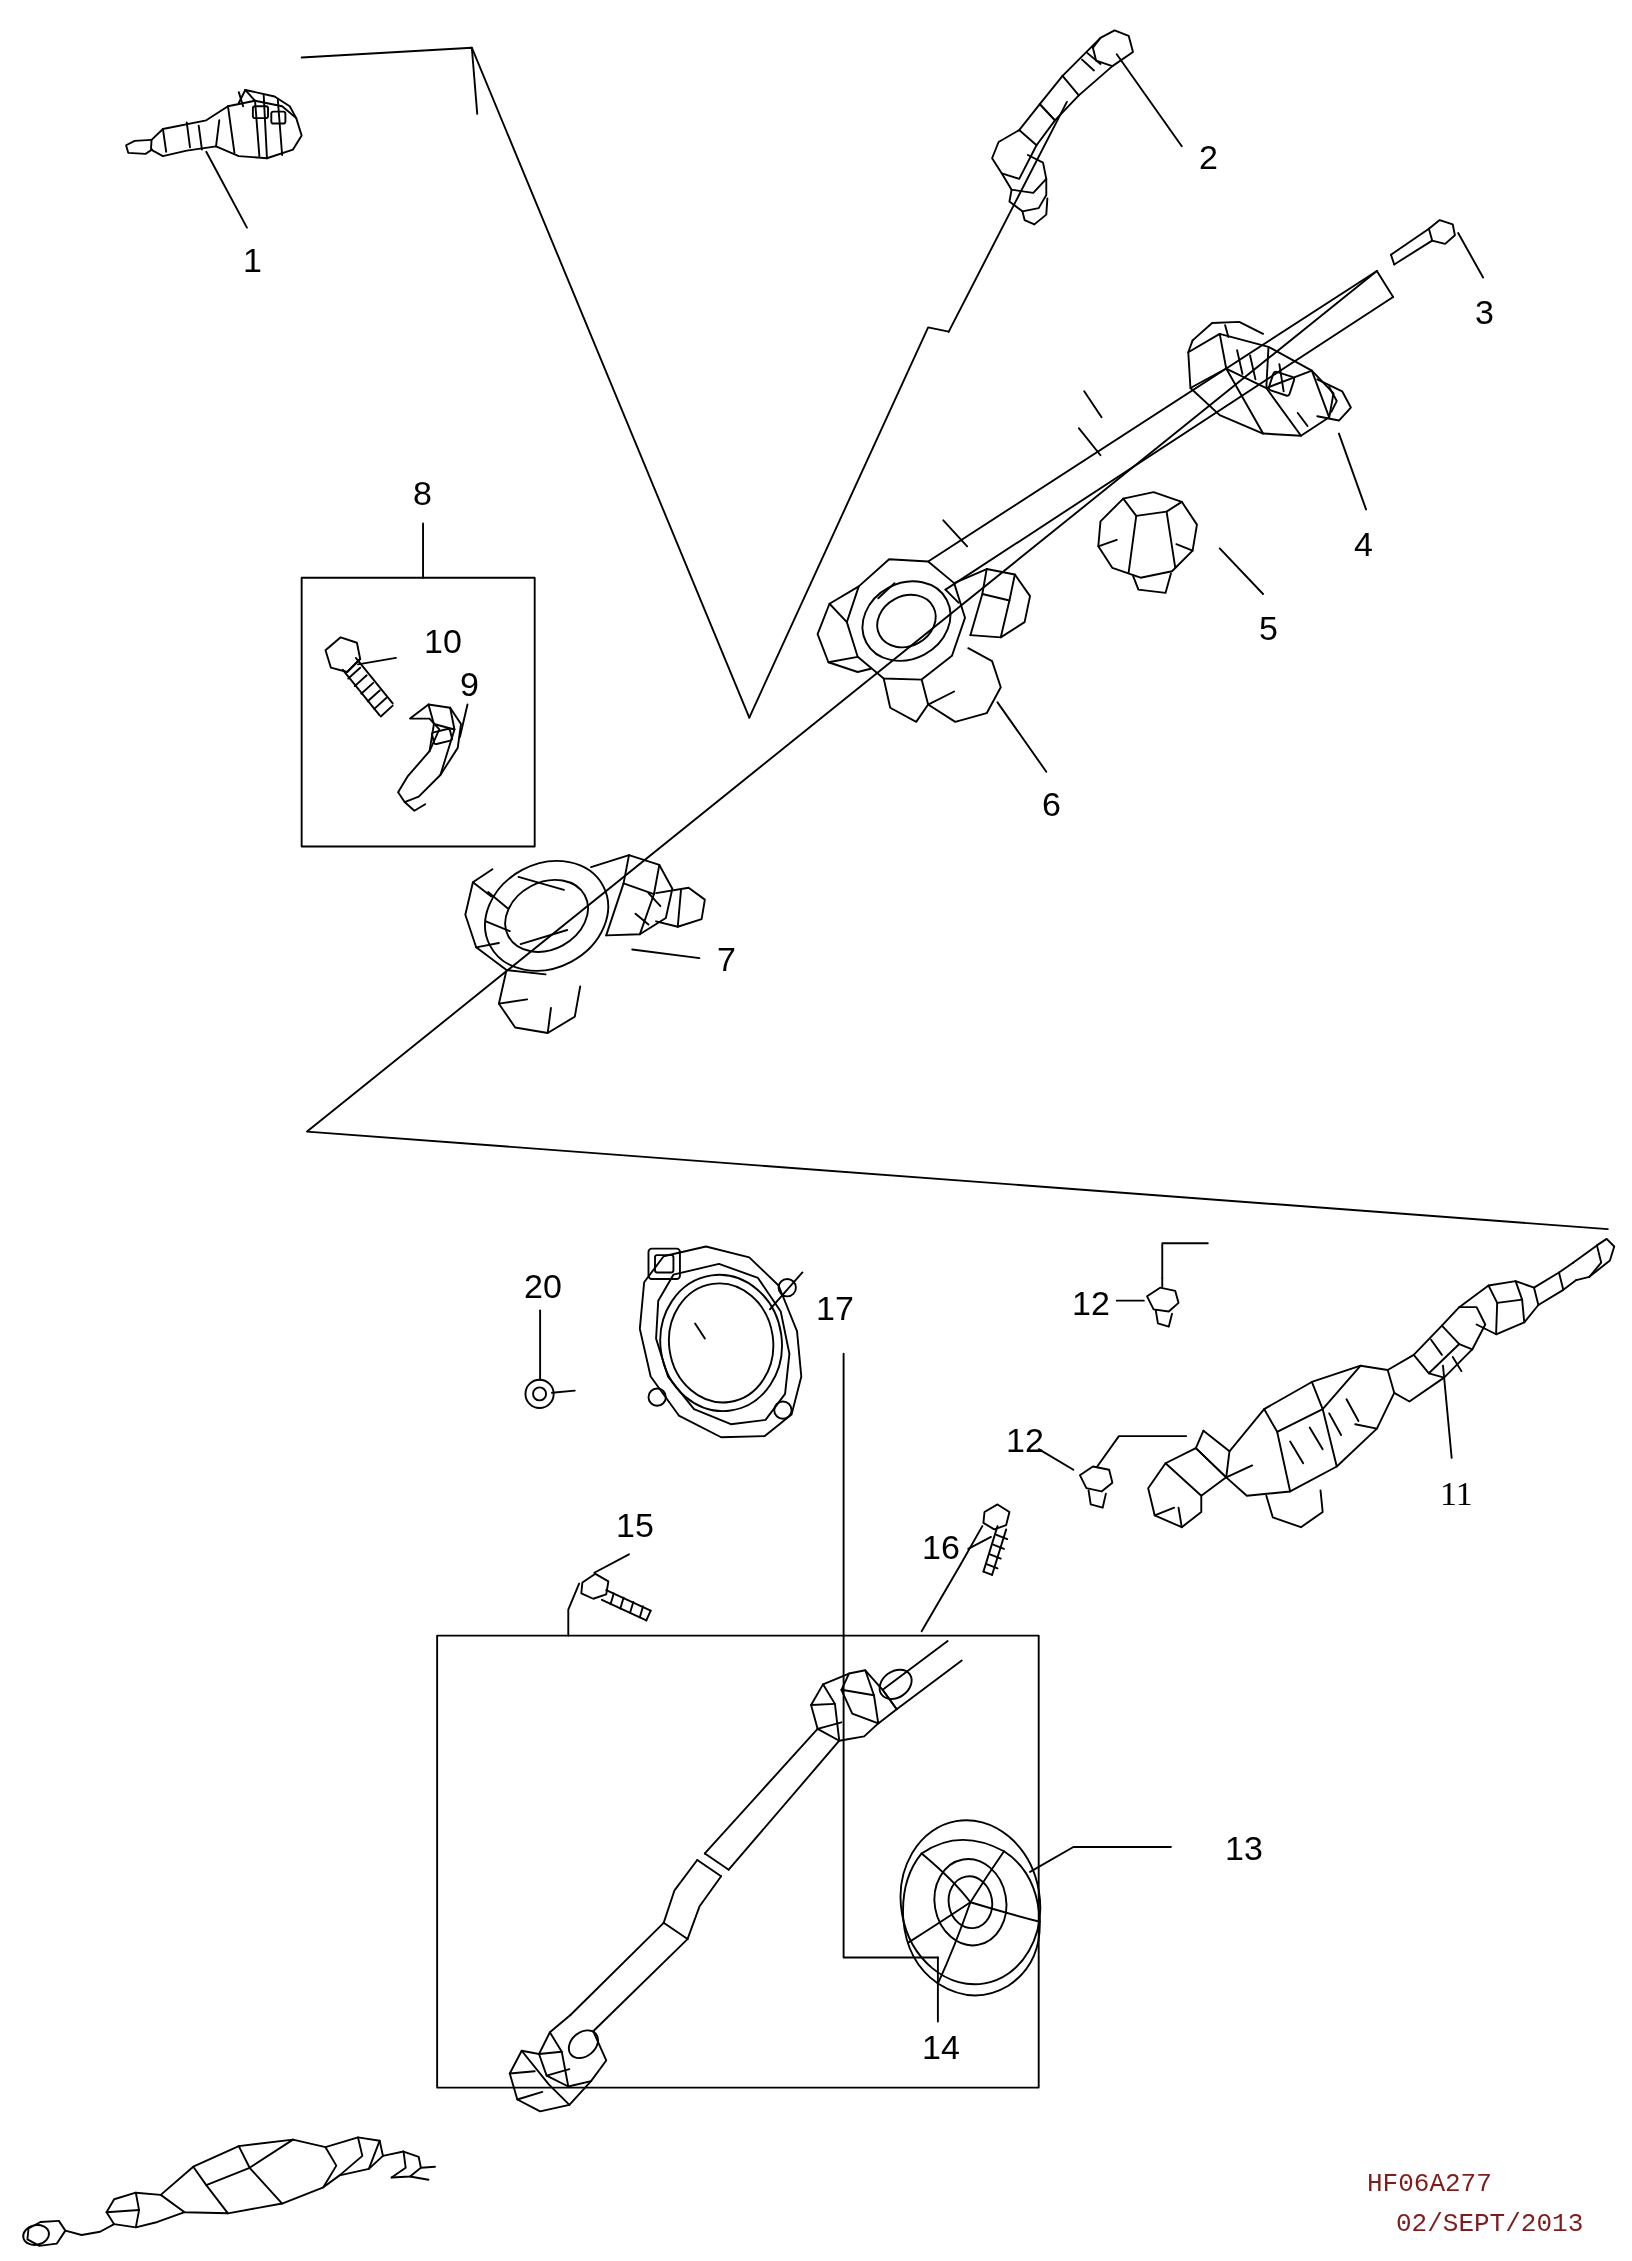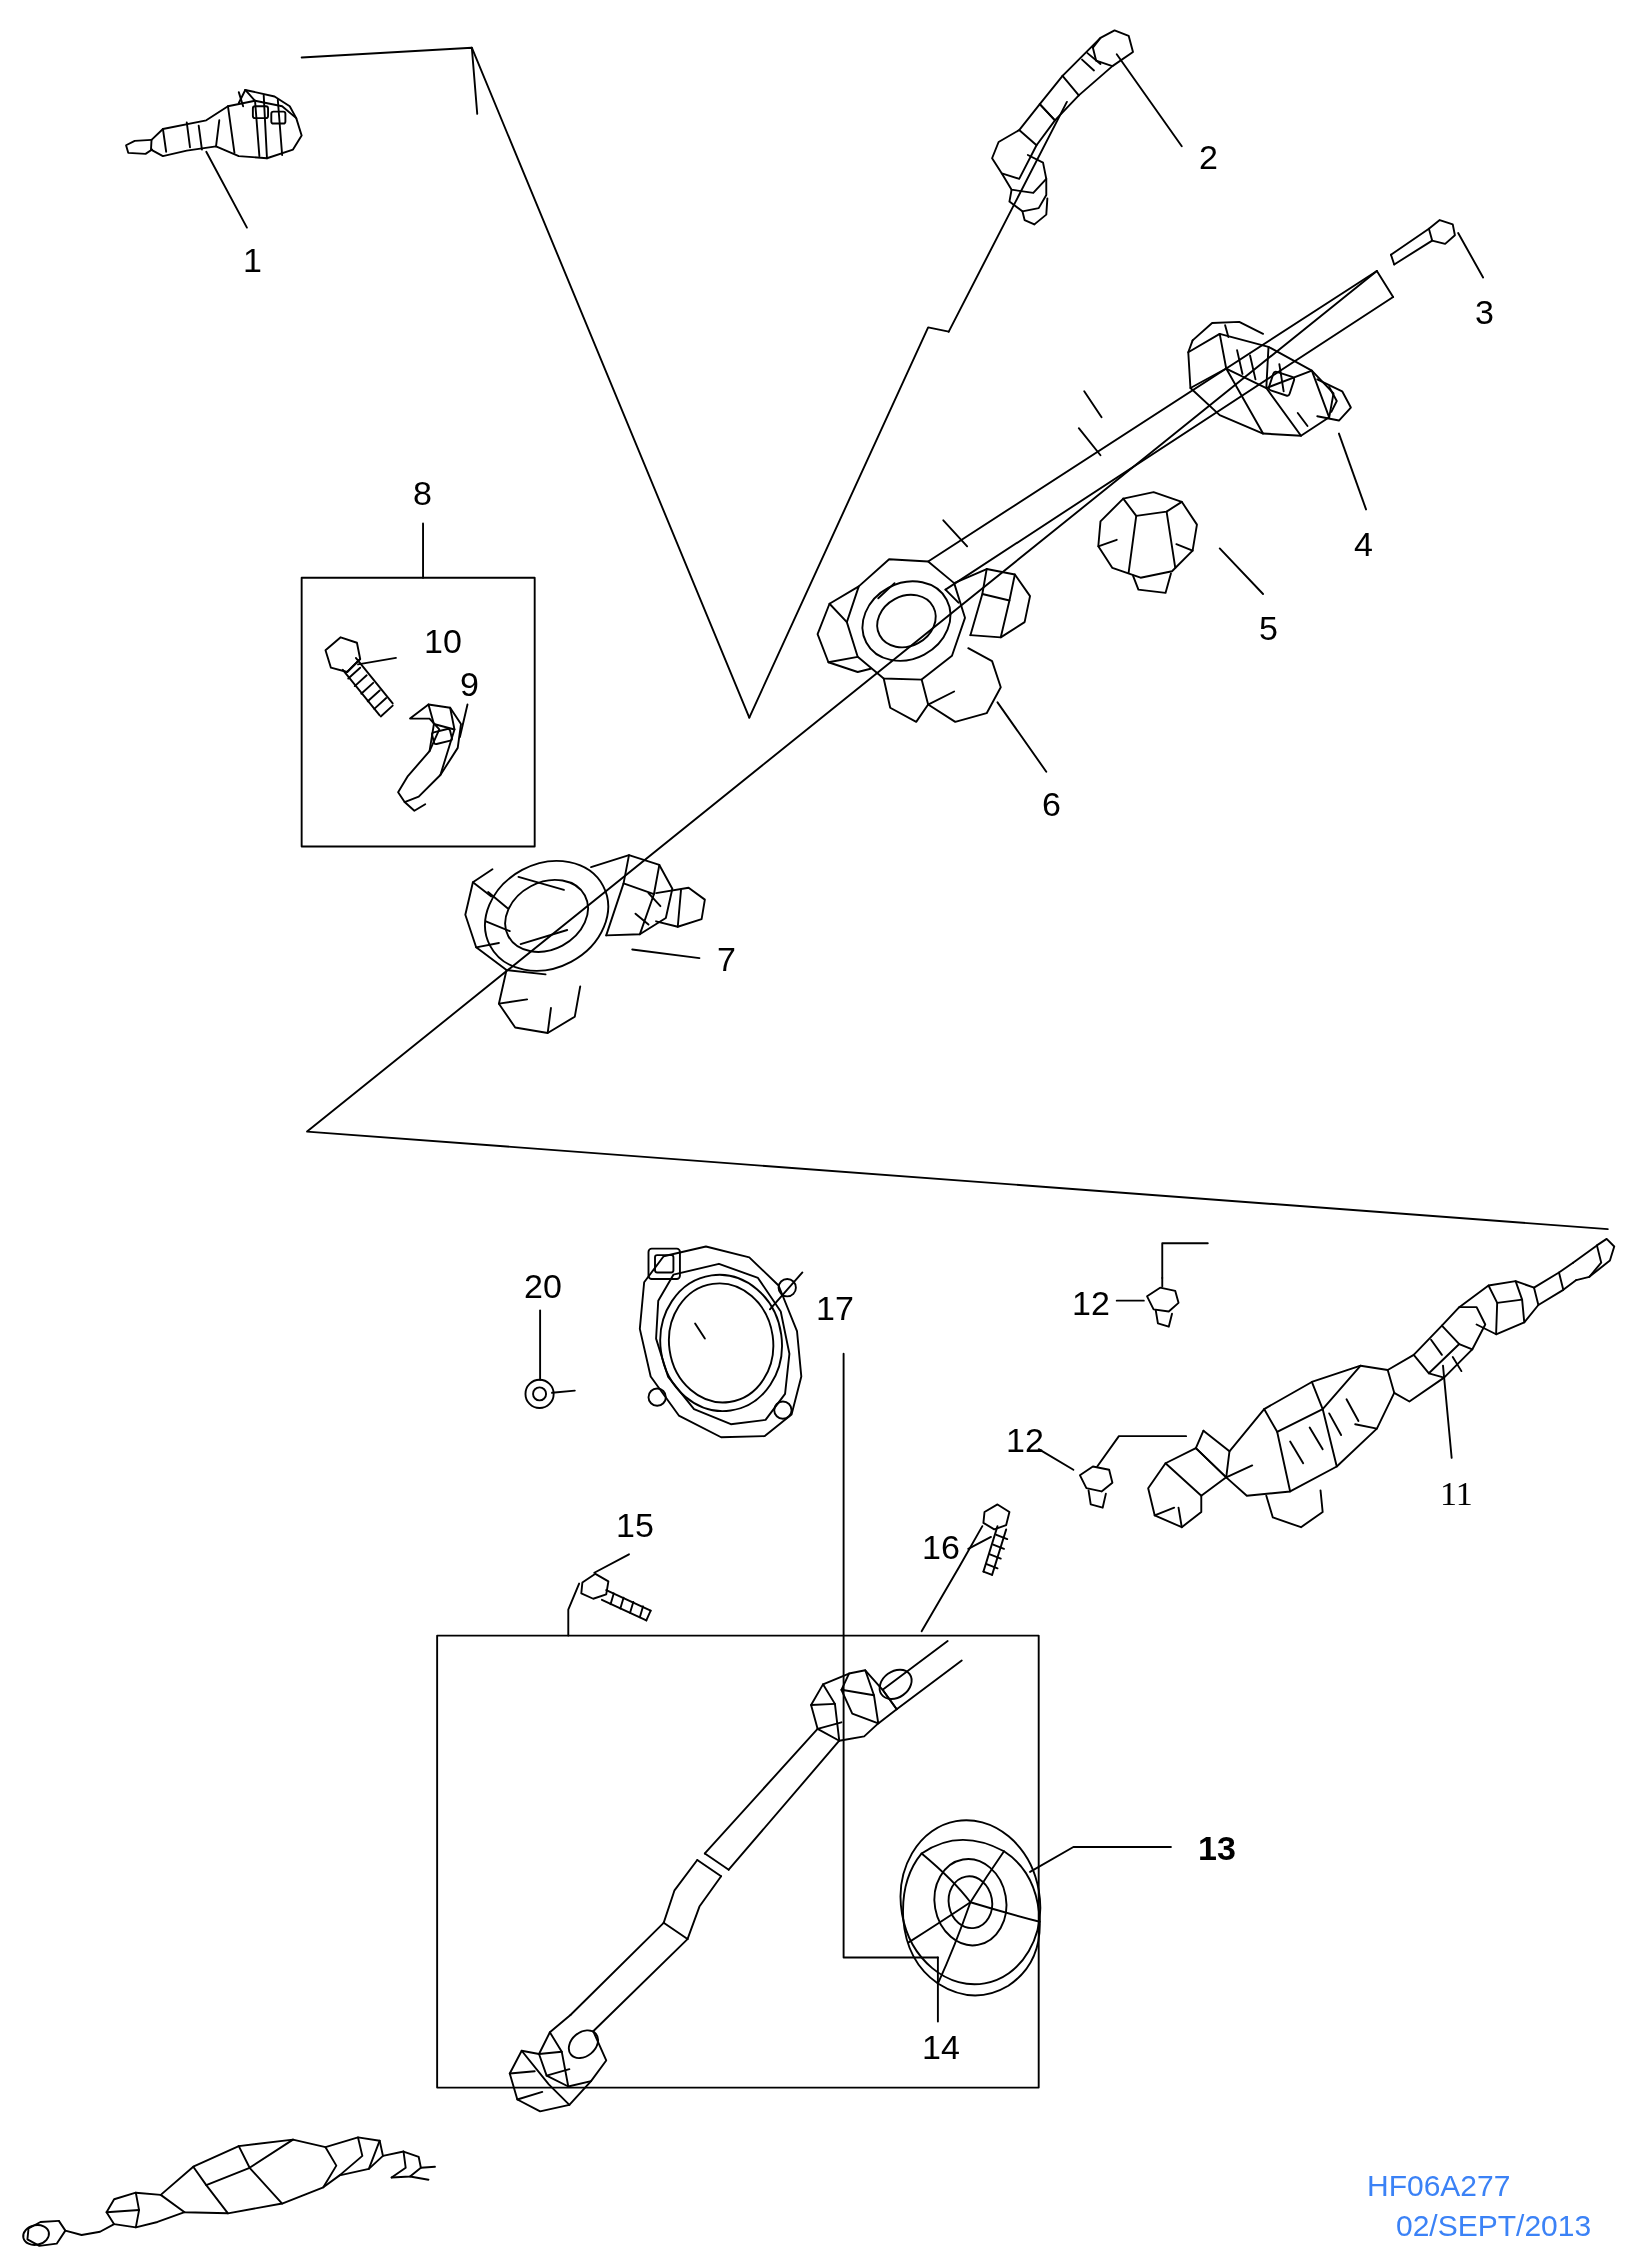--- a/index.html
+++ b/index.html
@@ -28,23 +28,23 @@
   .callout {
     position: absolute;
     font-size: 34px;
     font-family: "Liberation Sans", sans-serif;
     color: #000;
     line-height: 1;
     white-space: nowrap;
   }
   .footer-text {
     position: absolute;
-    font-size: 30px;
-    font-family: Liberation Sans, sans-serif;
-    color: #3b82f6;
+    font-size: 26px;
+    font-family: Liberation Mono, monospace;
+    color: #7f1d1d;
     white-space: nowrap;
     text-align: right;
   }
 </style>
 </head>
 <body>
 
 <div id="sheet">
 
   <svg id="diagram-svg" viewBox="0 0 3012 4172" xmlns="http://www.w3.org/2000/svg">
@@ -420,21 +420,21 @@
   <div class="callout" style="left:1354px; top:527px;">4</div>
   <div class="callout" style="left:1259px; top:611px;">5</div>
   <div class="callout" style="left:1042px; top:787px;">6</div>
   <div class="callout" style="left:717px; top:942px;">7</div>
   <div class="callout" style="left:413px; top:476px;">8</div>
   <div class="callout" style="left:460px; top:667px;">9</div>
   <div class="callout" style="left:389px; top:624px;margin-left:35px;">10</div>
   <div class="callout" style="left:1440px; top:1477px;font-family:Liberation Serif, serif;">11</div>
   <div class="callout" style="left:1072px; top:1286px;">12</div>
   <div class="callout" style="left:1006px; top:1423px;">12</div>
-  <div class="callout" style="left:1198px; top:1831px;font-weight:bold;">13</div>
+  <div class="callout" style="left:1225px; top:1831px;">13</div>
   <div class="callout" style="left:922px; top:2030px;">14</div>
   <div class="callout" style="left:616px; top:1508px;">15</div>
   <div class="callout" style="left:922px; top:1530px;">16</div>
   <div class="callout" style="left:816px; top:1247px;margin-top:44px;">17</div>
   <div class="callout" style="left:524px; top:1269px;">20</div>
 
   <div class="footer-text" style="left:1367px; top:2169px;">HF06A277</div>
   <div class="footer-text" style="left:1350px; top:2209px;margin-left:46px;">02/SEPT/2013</div>
 
 </div>

